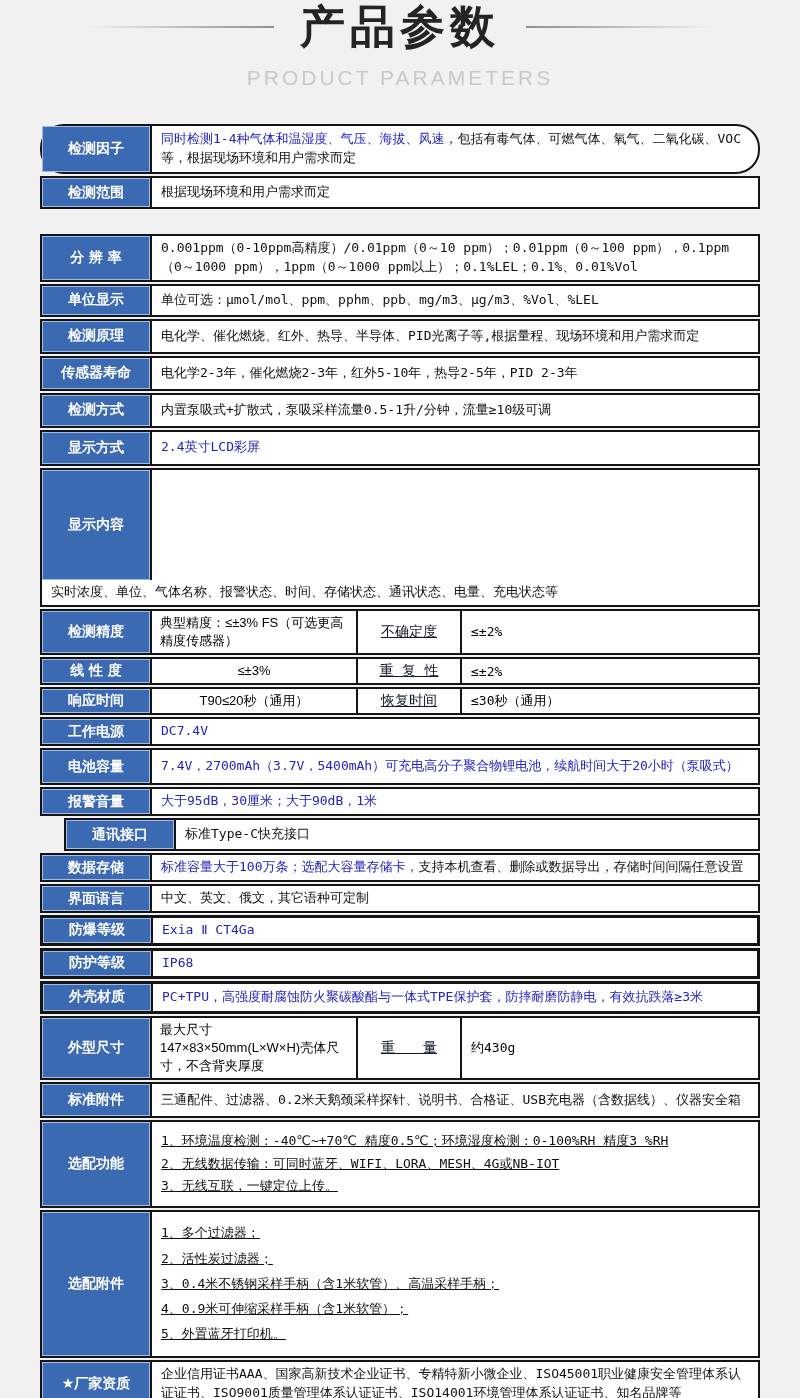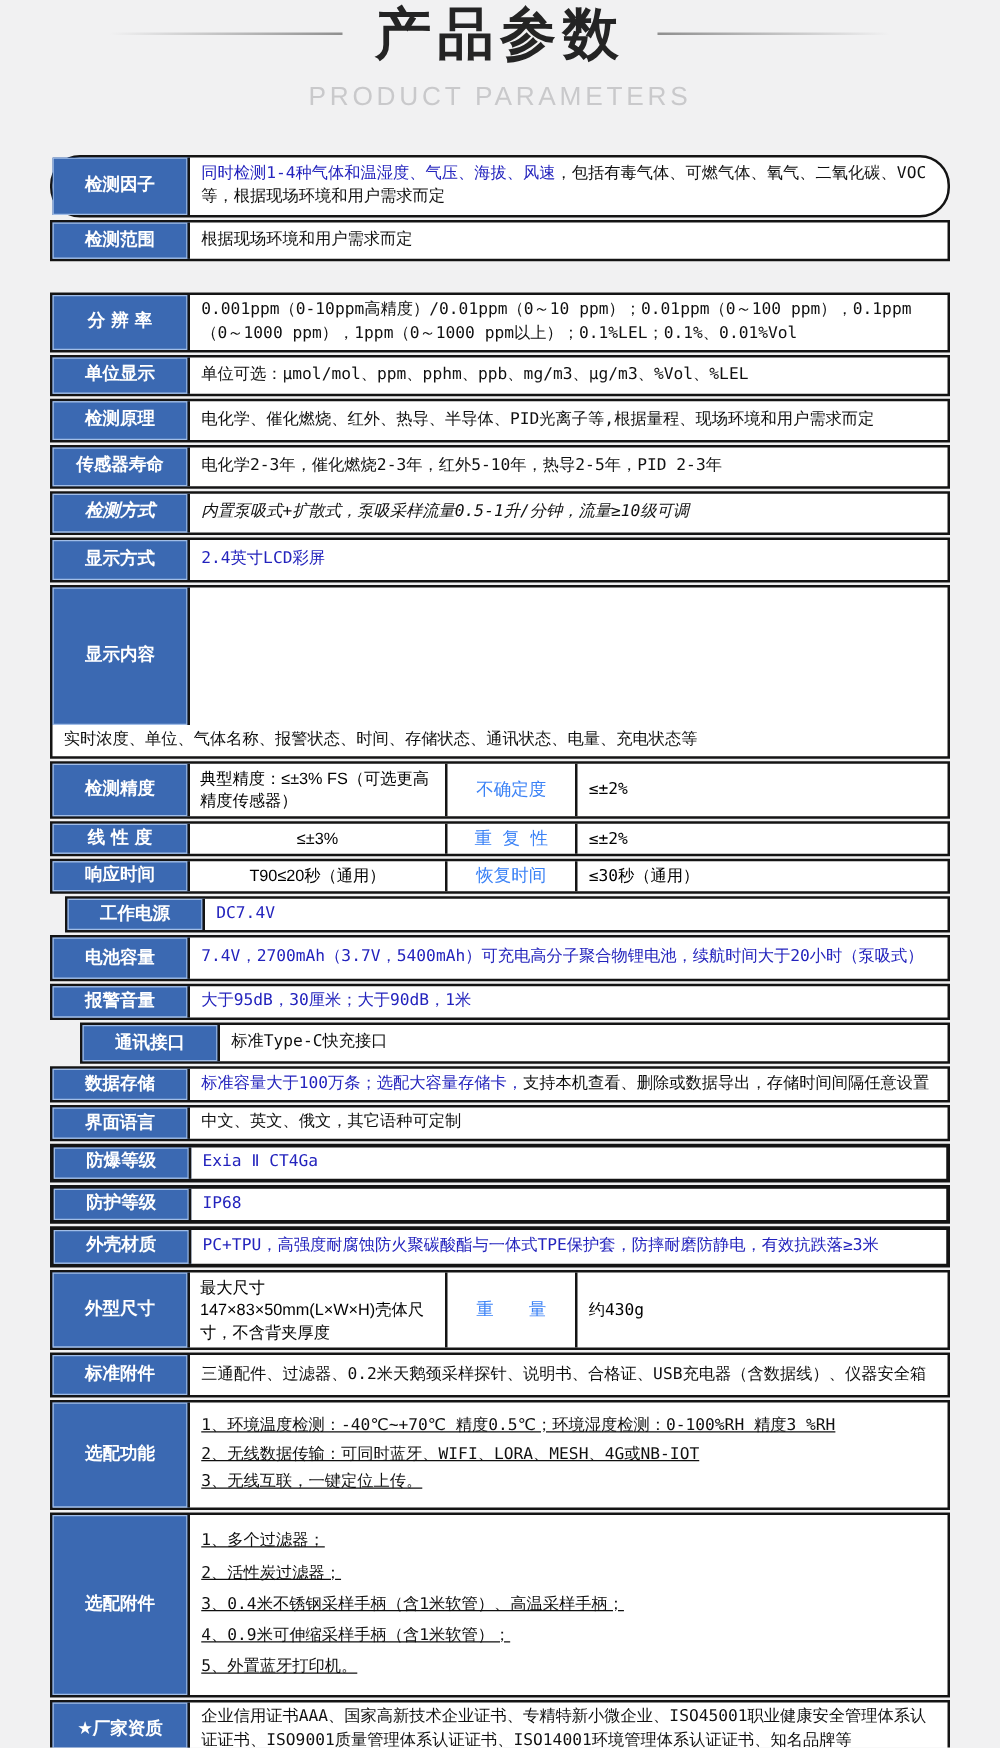--- a/index.html
+++ b/index.html
@@ -57,22 +57,23 @@
     display:flex; padding:3px 8px;
     border-right:2px solid var(--border-c, #141414);
     font-size:13px; line-height:1.4;
     font-family:Liberation Sans, sans-serif;
   }
   .quad-cell1.center { justify-content:center; text-align:center; }
   .quad-mid {
     flex:0 0 104px; width:104px; box-sizing:border-box;
     display:flex; align-items:center; justify-content:center;
     border-right:2px solid var(--border-c, #141414);
-    font-size:14px; color:#3b82f6; text-align:center;
+    font-size:14px; color:#0f172a; text-align:center;
     font-family:"DejaVu Sans Mono","DejaVu Sans",monospace;
+    text-decoration:underline;
   }
   .quad-cell2 {
     flex:1 1 auto; display:flex; align-items:center; padding:3px 9px;
     font-size:13px; font-family:"DejaVu Sans Mono","DejaVu Sans",monospace;
   }
   .cell-content.multiline {
     flex-direction:column; align-items:stretch; justify-content:space-evenly;
     padding:6px 9px;
     text-decoration:underline;
   }
@@ -132,21 +133,21 @@
       </div>
     </div>
     <div class="row" style="min-height: 35px;">
       <div class="cell-label">
         <span>传感器寿命</span>
       </div>
       <div class="cell-content">
         <div class="text-wrap"><span>电化学2-3年，催化燃烧2-3年，红外5-10年，热导2-5年，PID 2-3年</span></div>
       </div>
     </div>
-    <div class="row" style="min-height: 35px; font-style: italic;">
+    <div class="row" style="min-height: 35px;">
       <div class="cell-label">
         <span>检测方式</span>
       </div>
       <div class="cell-content">
         <div class="text-wrap"><span>内置泵吸式+扩散式，泵吸采样流量0.5-1升/分钟，流量≥10级可调</span></div>
       </div>
     </div>
     <div class="row" style="min-height: 36px;">
       <div class="cell-label">
         <span>显示方式</span>
@@ -198,21 +199,21 @@
       <div class="quad-cell1 center">
         <div class="text-wrap"><span>T90≤20秒（通用）</span></div>
       </div>
       <div class="quad-mid">
         <span>恢复时间</span>
       </div>
       <div class="quad-cell2">
         <div class="text-wrap"><span>≤30秒（通用）</span></div>
       </div>
     </div>
-    <div class="row" style="min-height: 29px; margin-left: 12px;">
+    <div class="row" style="min-height: 29px;">
       <div class="cell-label">
         <span>工作电源</span>
       </div>
       <div class="cell-content">
         <div class="text-wrap"><span class="t-blue">DC7.4V</span></div>
       </div>
     </div>
     <div class="row" style="min-height: 37px;">
       <div class="cell-label">
         <span>电池容量</span>

